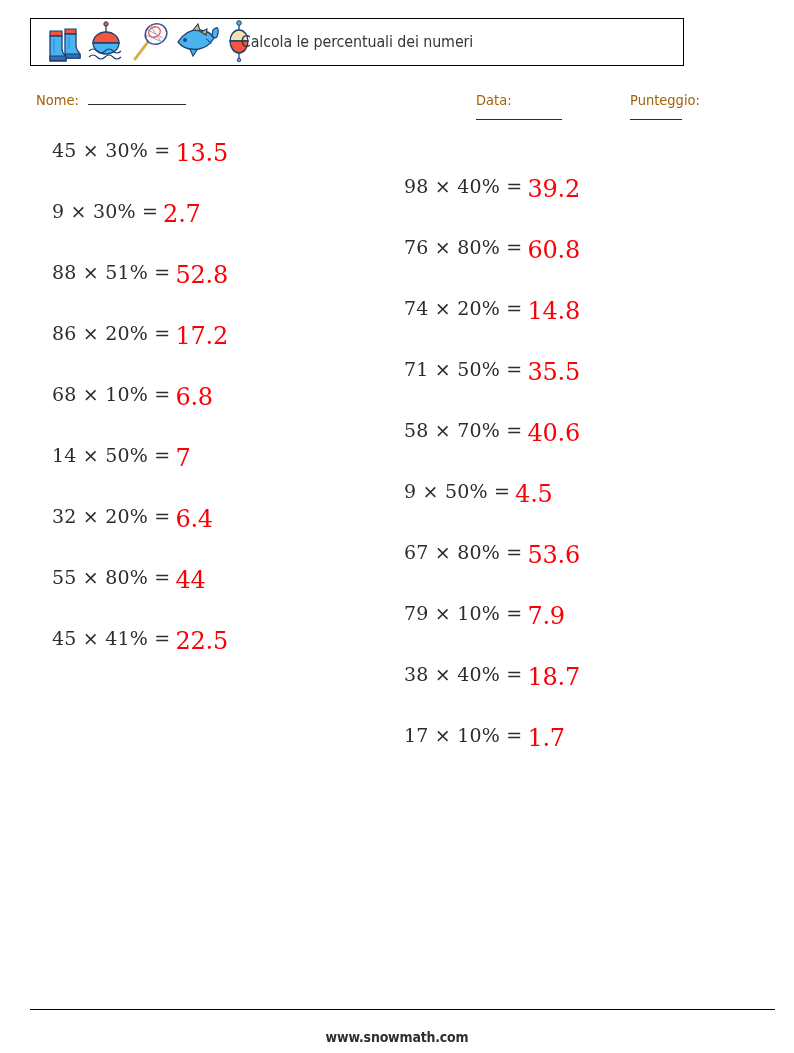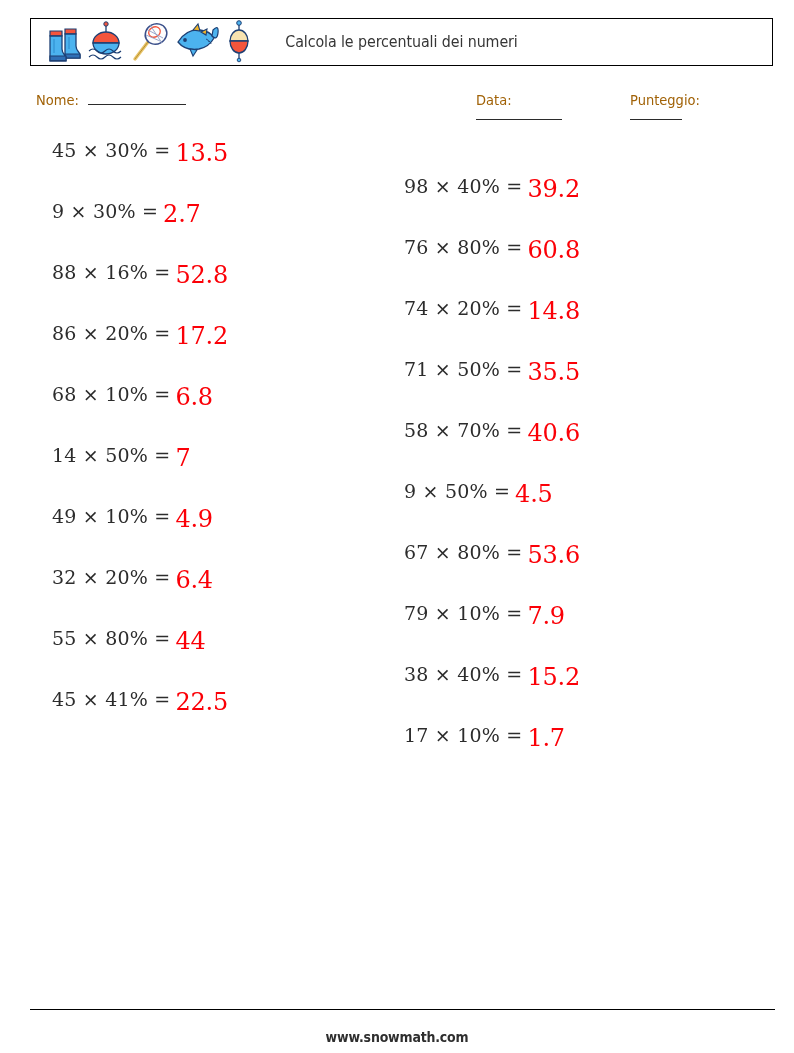--- a/index.html
+++ b/index.html
@@ -11,21 +11,21 @@
   body {
     font-family: "Liberation Sans", sans-serif;
     position: relative;
     overflow: hidden;
   }
 
   
   .header-box {
     position: absolute;
     left: 30px; top: 18px;
-    width: 743px; height: 48px;
+    width: 654px; height: 48px;
     border: 1px solid #000000;
     display: flex;
     align-items: center;
   }
   .icon-strip {
     display: flex;
     align-items: center;
     height: 100%;
     padding-left: 8px;
     gap: 2px;
@@ -201,40 +201,36 @@
   <div class="col col-left">
     <div class="prob">
       <span class="expr">45 × 30% =</span>
       <span class="answer">13.5</span>
     </div>
     <div class="prob">
       <span class="expr">9 × 30% =</span>
       <span class="answer">2.7</span>
     </div>
     <div class="prob">
-      <span class="expr">88 × 16% =</span>
+      <span class="expr">88 × 51% =</span>
       <span class="answer">52.8</span>
     </div>
     <div class="prob">
       <span class="expr">86 × 20% =</span>
       <span class="answer">17.2</span>
     </div>
     <div class="prob">
       <span class="expr">68 × 10% =</span>
       <span class="answer">6.8</span>
     </div>
     <div class="prob">
       <span class="expr">14 × 50% =</span>
       <span class="answer">7</span>
     </div>
     <div class="prob">
-      <span class="expr">49 × 10% =</span>
-      <span class="answer">4.9</span>
-    </div>
-    <div class="prob">
       <span class="expr">32 × 20% =</span>
       <span class="answer">6.4</span>
     </div>
     <div class="prob">
       <span class="expr">55 × 80% =</span>
       <span class="answer">44</span>
     </div>
     <div class="prob">
       <span class="expr">45 × 41% =</span>
       <span class="answer">22.5</span>
@@ -269,21 +265,21 @@
     <div class="prob">
       <span class="expr">67 × 80% =</span>
       <span class="answer">53.6</span>
     </div>
     <div class="prob">
       <span class="expr">79 × 10% =</span>
       <span class="answer">7.9</span>
     </div>
     <div class="prob">
       <span class="expr">38 × 40% =</span>
-      <span class="answer">15.2</span>
+      <span class="answer">18.7</span>
     </div>
     <div class="prob">
       <span class="expr">17 × 10% =</span>
       <span class="answer">1.7</span>
     </div>
   </div>
 
 </div>
 
 <div class="footer-rule"></div>

